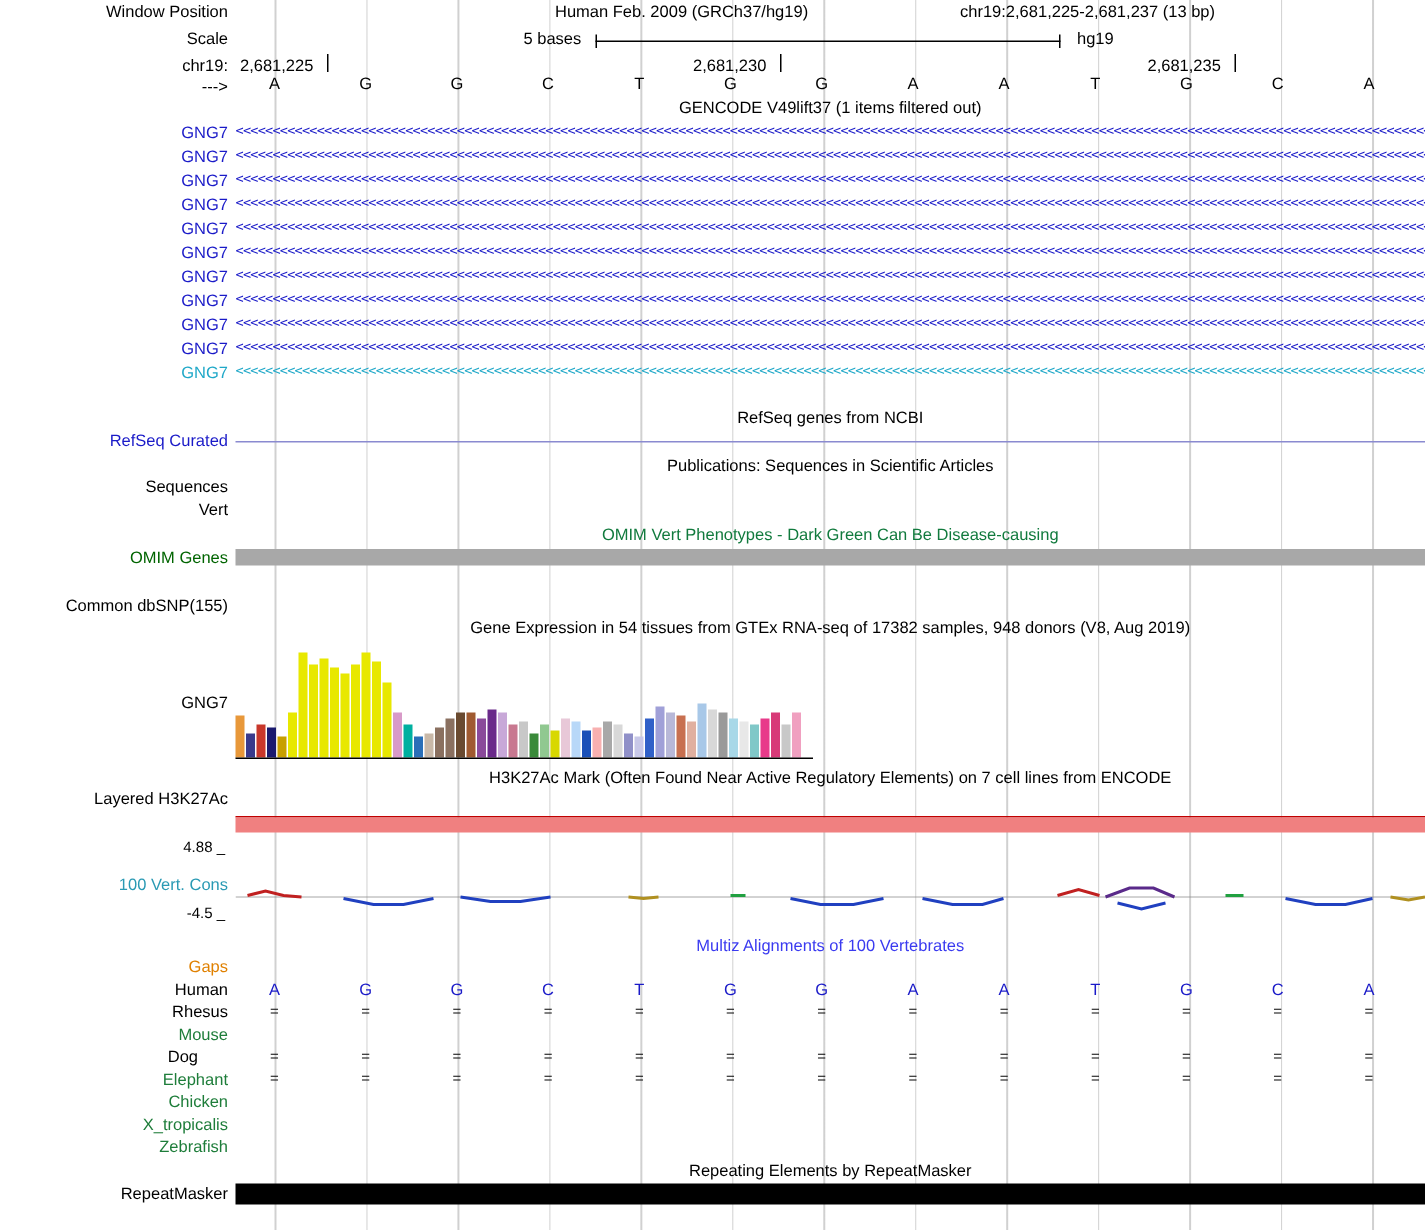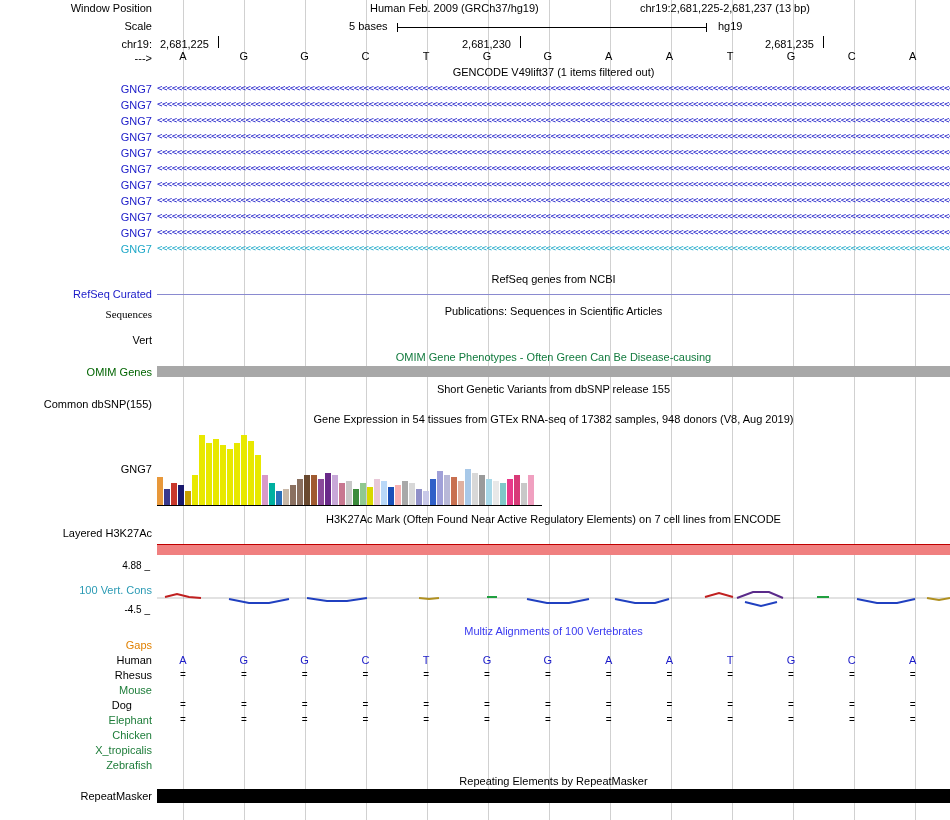--- a/index.html
+++ b/index.html
@@ -183,28 +183,27 @@
       <div class="generow last" style="top: 242px;">
         <span class="arrows">&lt;&lt;&lt;&lt;&lt;&lt;&lt;&lt;&lt;&lt;&lt;&lt;&lt;&lt;&lt;&lt;&lt;&lt;&lt;&lt;&lt;&lt;&lt;&lt;&lt;&lt;&lt;&lt;&lt;&lt;&lt;&lt;&lt;&lt;&lt;&lt;&lt;&lt;&lt;&lt;&lt;&lt;&lt;&lt;&lt;&lt;&lt;&lt;&lt;&lt;&lt;&lt;&lt;&lt;&lt;&lt;&lt;&lt;&lt;&lt;&lt;&lt;&lt;&lt;&lt;&lt;&lt;&lt;&lt;&lt;&lt;&lt;&lt;&lt;&lt;&lt;&lt;&lt;&lt;&lt;&lt;&lt;&lt;&lt;&lt;&lt;&lt;&lt;&lt;&lt;&lt;&lt;&lt;&lt;&lt;&lt;&lt;&lt;&lt;&lt;&lt;&lt;&lt;&lt;&lt;&lt;&lt;&lt;&lt;&lt;&lt;&lt;&lt;&lt;&lt;&lt;&lt;&lt;&lt;&lt;&lt;&lt;&lt;&lt;&lt;&lt;&lt;&lt;&lt;&lt;&lt;&lt;&lt;&lt;&lt;&lt;&lt;&lt;&lt;&lt;&lt;&lt;&lt;&lt;&lt;&lt;&lt;&lt;&lt;&lt;&lt;&lt;&lt;&lt;&lt;&lt;&lt;&lt;&lt;&lt;&lt;&lt;&lt;&lt;&lt;&lt;&lt;&lt;&lt;&lt;&lt;&lt;&lt;&lt;&lt;&lt;&lt;&lt;&lt;&lt;&lt;&lt;&lt;&lt;&lt;&lt;&lt;&lt;</span>
       </div>
     </div>
 
   <div class="track-title black" style="left:157px;top:273px;width:793px;">RefSeq genes from NCBI</div>
   <div class="lbl blue" style="left:0;top:288px;width:152px;">RefSeq Curated</div>
   <div class="hsep" style="top:294px;"></div>
 
   <div class="track-title black" style="left:157px;top:305px;width:793px;">Publications: Sequences in Scientific Articles</div>
-  <div class="lbl" style="left:0;top:308px;width:152px;font-family:Liberation Serif, serif;">Sequences</div>
+  <div class="lbl" style="left:0;top:319px;width:152px;">Sequences</div>
   <div class="lbl" style="left:0;top:334px;width:152px;">Vert</div>
 
-  <div class="track-title green" style="left:157px;top:351px;width:793px;">OMIM Gene Phenotypes - Often Green Can Be Disease-causing</div>
+  <div class="track-title green" style="left:157px;top:351px;width:793px;">OMIM Vert Phenotypes - Dark Green Can Be Disease-causing</div>
   <div class="lbl darkgreen" style="left:0;top:366px;width:152px;">OMIM Genes</div>
   <div class="omim-bar" style="top:366px;"></div>
 
-  <div class="track-title black" style="left:157px;top:383px;width:793px;">Short Genetic Variants from dbSNP release 155</div>
   <div class="lbl" style="left:0;top:398px;width:152px;">Common dbSNP(155)</div>
 
   <div class="track-title black" style="left:157px;top:413px;width:793px;">Gene Expression in 54 tissues from GTEx RNA-seq of 17382 samples, 948 donors (V8, Aug 2019)</div>
   <div class="lbl" style="left:0;top:463px;width:152px;">GNG7</div>
   <div class="gtex" id="gtex-chart" style="left:157px;top:425px;width:385px;height:80px;">
       <div class="gbar" style="left: 0px; width: 6px; height: 28px; background: rgb(232, 152, 58);"></div>
       <div class="gbar" style="left: 7px; width: 6px; height: 16px; background: rgb(58, 58, 140);"></div>
       <div class="gbar" style="left: 14px; width: 6px; height: 22px; background: rgb(200, 55, 43);"></div>
       <div class="gbar" style="left: 21px; width: 6px; height: 20px; background: rgb(26, 26, 110);"></div>
       <div class="gbar" style="left: 28px; width: 6px; height: 14px; background: rgb(200, 160, 0);"></div>

